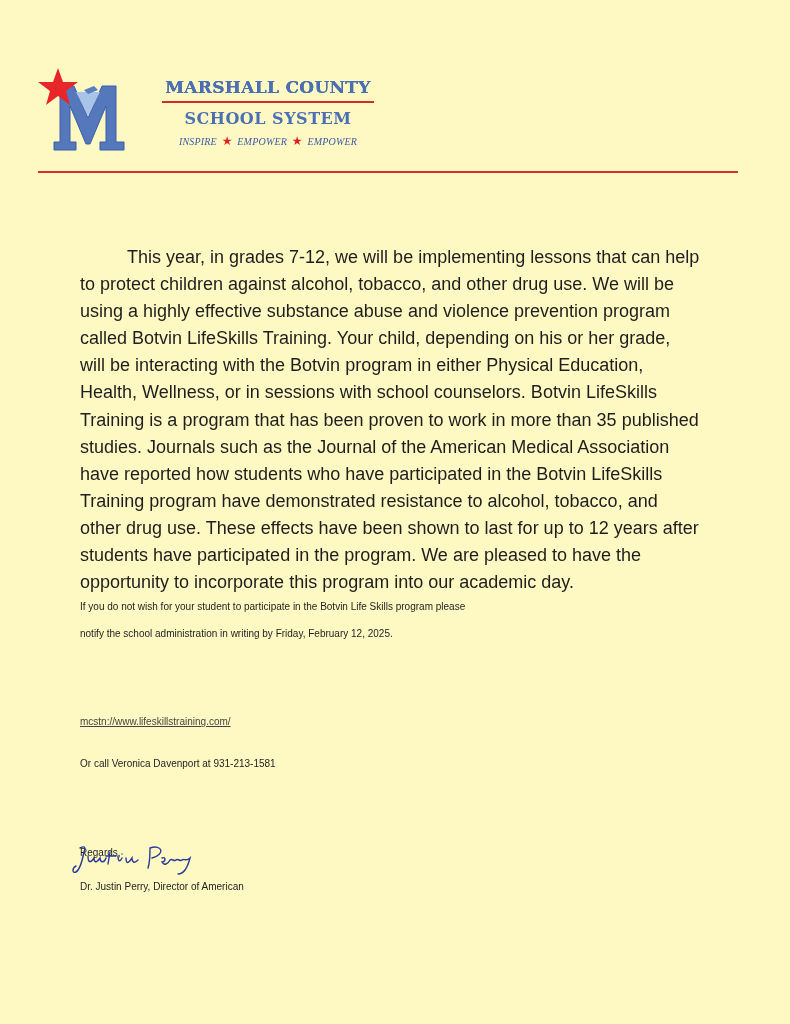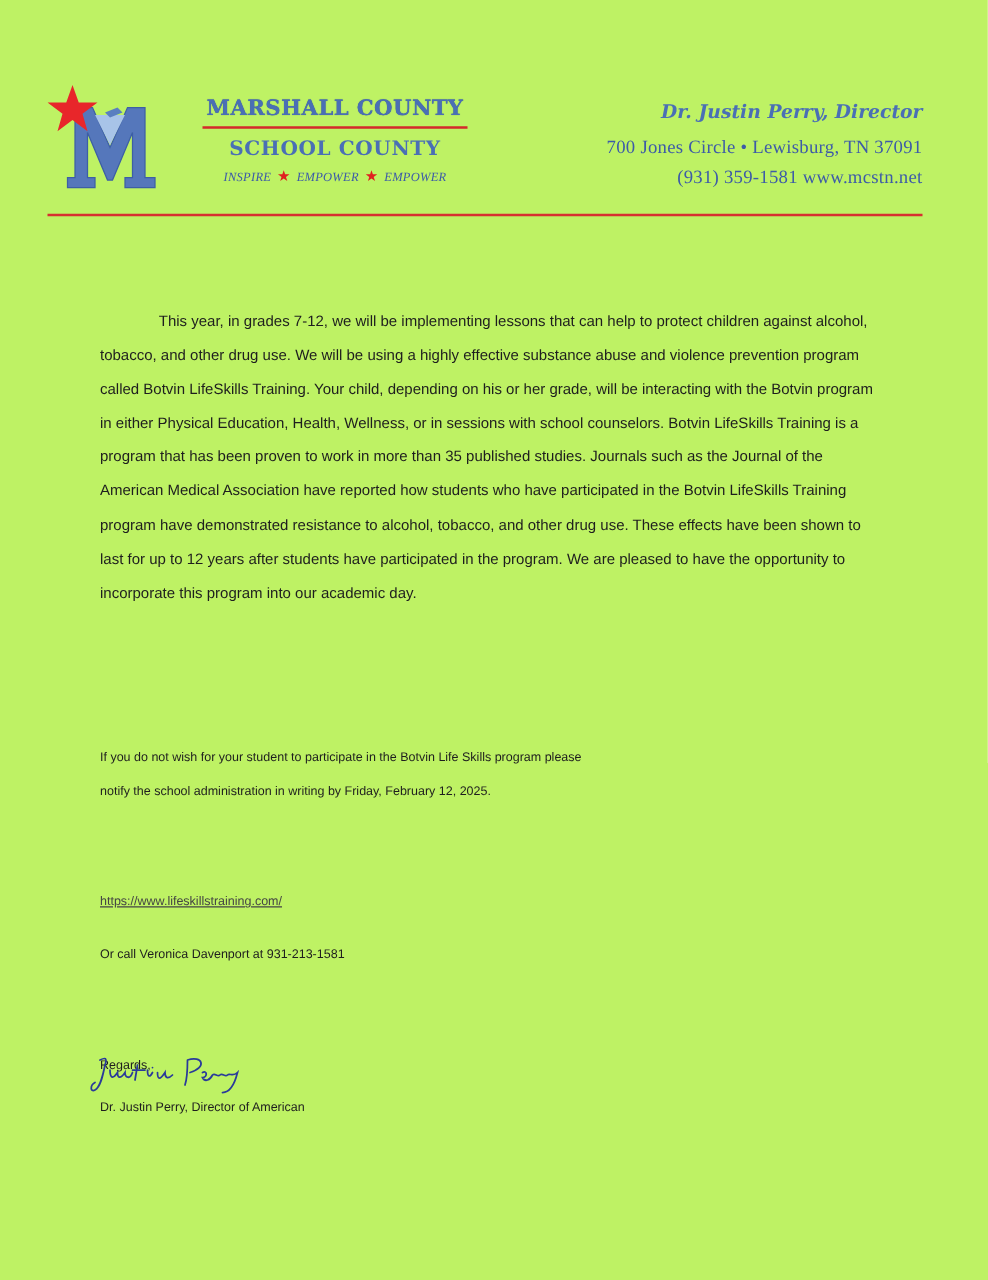--- a/index.html
+++ b/index.html
@@ -1,20 +1,20 @@
 <!DOCTYPE html>
 <html><head>
 <meta charset="utf-8">
 <style>
   html, body { margin:0; padding:0; }
   body {
     width:790px; height:1024px; background:#fdfdfd; position:relative; overflow:hidden;
     font-family:"Liberation Sans", sans-serif; color:#1c1c1c;
   }
-  .page { position:absolute; left:0; top:0; width:790px; height:1024px; background:#bef264; }
+  .page { position:absolute; left:0; top:0; width:790px; height:1024px; background:#fef9c3; }
   
   .logo { position:absolute; left:38px; top:66px; width:100px; height:86px; }
   .org-block { position:absolute; left:158px; top:76px; width:220px; text-align:center; }
   .org-name {
     font-family:"DejaVu Serif", serif; font-weight:bold; font-size:17px; color:#4a6fb5;
     letter-spacing:0.3px; line-height:22px; text-shadow:0 0 0.6px #2d4f95;
   }
   .org-rule { height:2px; background:#d42a2a; margin:3px 4px 6px 4px; }
   .org-sub {
     font-family:"DejaVu Serif", serif; font-weight:bold; font-size:16px; color:#4a6fb5;
@@ -33,21 +33,21 @@
   .address, .phone-web {
     font-family:"Liberation Serif", serif; font-size:15px; color:#3d5ba8; line-height:24px;
     letter-spacing:0.2px;
   }
   .address { margin-top:6px; }
   .head-rule { position:absolute; left:38px; top:171px; width:700px; height:2px; background:#d63030; }
 
   
   .body-text {
     position:absolute; left:80px; top:244px; width:620px;
-    font-size:12px; line-height:27.1px; color:#1e1e1e;
+    font-size:18px; line-height:27.1px; color:#1e1e1e;
   }
   .para1 { text-indent:47px; margin:0; }
   .block { position:absolute; left:80px; font-size:10px; line-height:27px; color:#1e1e1e; margin:0; }
   .link { color:#444; text-decoration:underline; }
   .signature { position:absolute; left:70px; top:840px; width:140px; height:40px; }
 </style>
 </head>
 <body>
 
 <div class="page">
@@ -55,45 +55,40 @@
   <svg class="logo" viewBox="0 0 100 86">
     <path d="M22 20 L36 20 L50 52 L64 20 L78 20 L78 76 L86 76 L86 84 L62 84 L62 76 L68 76 L68 40 L52 78 L48 78 L32 40 L32 76 L38 76 L38 84 L16 84 L16 76 L22 76 Z" fill="#5577bb" stroke="#3d5fa5" stroke-width="1"></path>
     <path d="M38 26 L50 50 L62 26 Z" fill="#a8c4e8"></path>
     <path d="M46 24 L56 20 L60 24 L50 28 Z" fill="#5a7fc0"></path>
     <polygon points="20,2 25,16 40,16 28,25 32,39 20,30 8,39 12,25 0,16 15,16" fill="#e8262a"></polygon>
   </svg>
 
   <div class="org-block">
     <div class="org-name">MARSHALL COUNTY</div>
     <div class="org-rule"></div>
-    <div class="org-sub">SCHOOL COUNTY</div>
+    <div class="org-sub">SCHOOL SYSTEM</div>
     <div class="tagline">
       <span>INSPIRE</span>
       <span class="star">★</span>
       <span>EMPOWER</span>
       <span class="star">★</span>
       <span>EMPOWER</span>
     </div>
   </div>
 
-  <div class="contact">
-    <div class="director">Dr. Justin Perry, Director</div>
-    <div class="address">700 Jones Circle • Lewisburg, TN 37091</div>
-    <div class="phone-web">(931) 359-1581 www.mcstn.net</div>
-  </div>
 
   <div class="head-rule"></div>
 
   <div class="body-text">
     <p class="para1">This year, in grades 7-12, we will be implementing lessons that can help to protect children against alcohol, tobacco, and other drug use. We will be using a highly effective substance abuse and violence prevention program called Botvin LifeSkills Training. Your child, depending on his or her grade, will be interacting with the Botvin program in either Physical Education, Health, Wellness, or in sessions with school counselors. Botvin LifeSkills Training is a program that has been proven to work in more than 35 published studies. Journals such as the Journal of the American Medical Association have reported how students who have participated in the Botvin LifeSkills Training program have demonstrated resistance to alcohol, tobacco, and other drug use. These effects have been shown to last for up to 12 years after students have participated in the program. We are pleased to have the opportunity to incorporate this program into our academic day.</p>
   </div>
 
   <p class="block" style="top:593px;">If you do not wish for your student to participate in the Botvin Life Skills program please</p>
   <p class="block" style="top:620px;">notify the school administration in writing by Friday, February 12, 2025.</p>
-  <p class="block" style="top:708px;"><a class="link">https://www.lifeskillstraining.com/</a></p>
+  <p class="block" style="top:708px;"><a class="link">mcstn://www.lifeskillstraining.com/</a></p>
   <p class="block" style="top:750px;">Or call Veronica Davenport at 931-213-1581</p>
 
   <p class="block" style="top:812px;margin-top:27px;">Regards,</p>
 
   <svg class="signature" viewBox="0 0 140 40">
     <path d="M10 8 C14 6 16 6 14 12 C12 22 10 30 6 32 C2 34 2 28 6 26 M18 16 C18 22 20 24 24 18 C24 22 26 24 30 18 C30 22 34 24 36 18 M40 12 L38 24 M36 16 L46 16 M48 16 C48 22 50 22 52 18 M52 14 L52 14 M56 18 C56 24 58 24 62 18 C62 22 64 24 68 20" fill="none" stroke="#2a3b9a" stroke-width="1.4" stroke-linecap="round"></path>
     <path d="M80 8 C80 14 80 22 78 28 M80 8 C92 4 96 14 82 18 M92 18 C96 16 96 22 92 22 C94 26 98 24 100 20 C102 18 104 22 106 20 C108 18 110 22 112 20 C114 18 116 22 120 18 C118 26 114 34 108 34" fill="none" stroke="#2a3b9a" stroke-width="1.4" stroke-linecap="round"></path>
   </svg>
 
   <p class="block" style="top:873px;">Dr. Justin Perry, Director of American</p>

